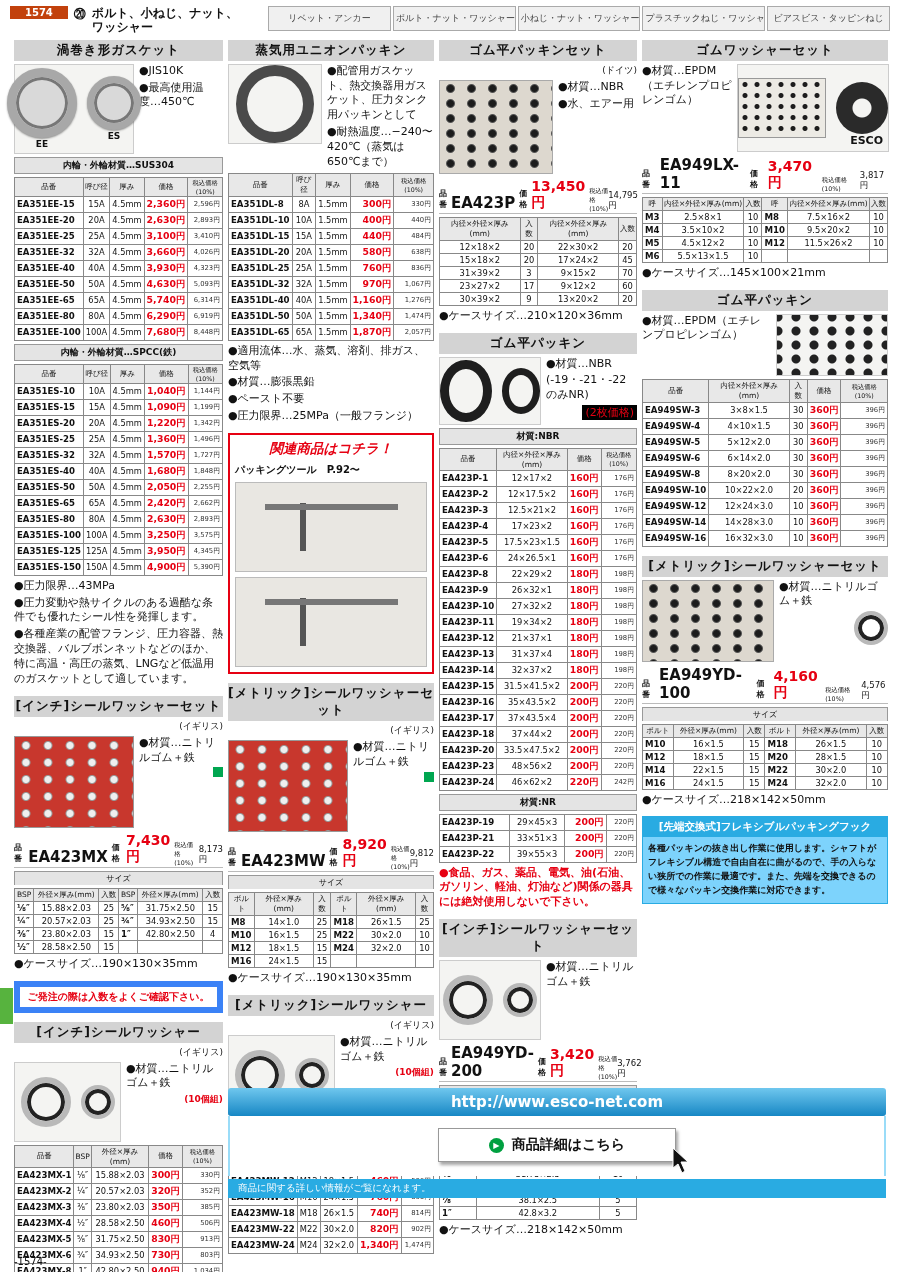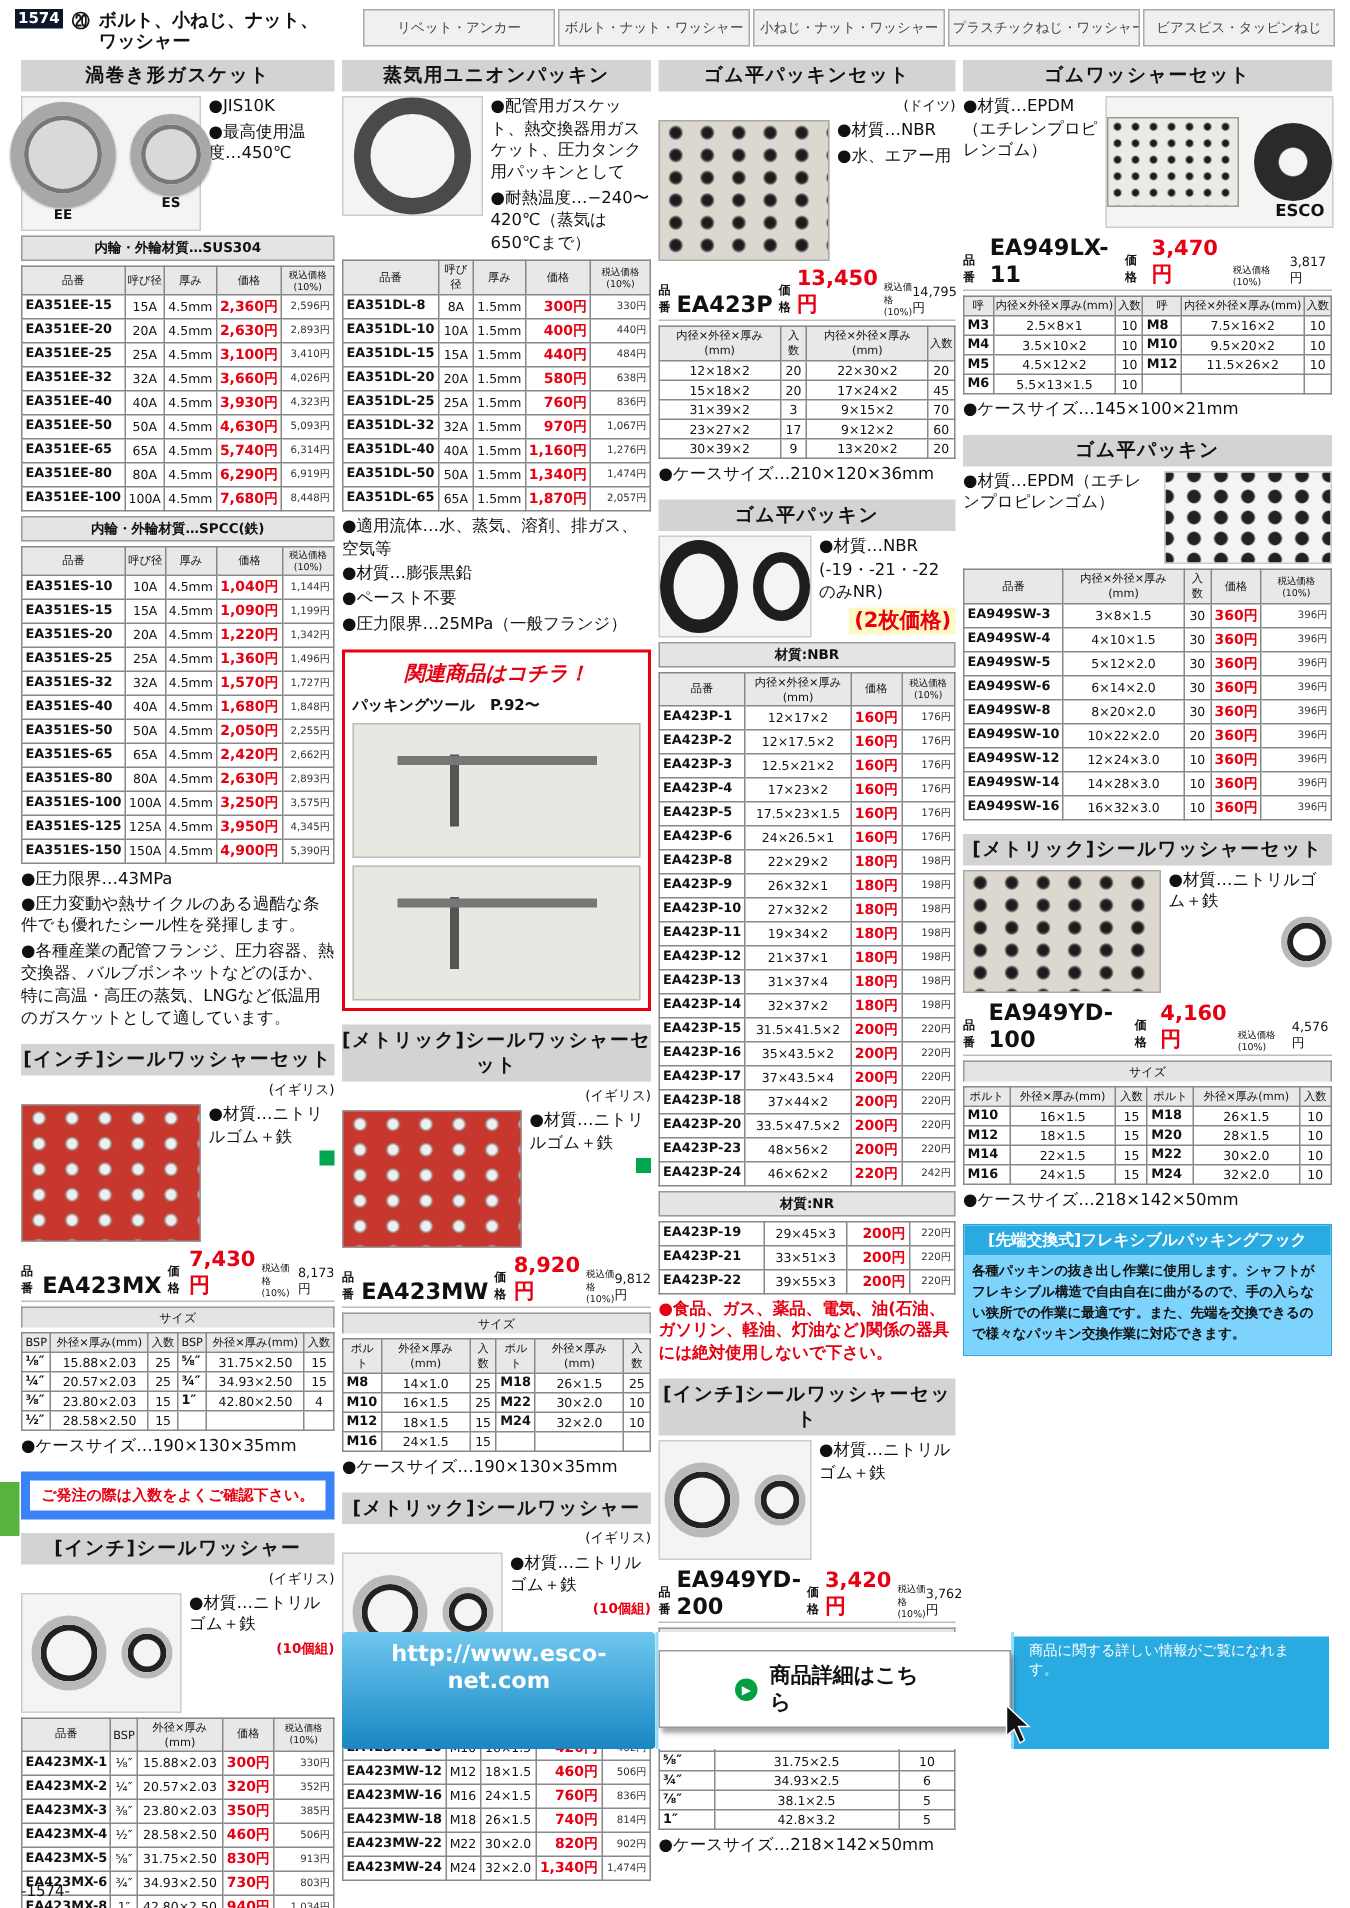--- a/index.html
+++ b/index.html
@@ -1,20 +1,20 @@
 <!DOCTYPE html>
 <html><head>
 <meta charset="utf-8">
 <style>
   html,body{margin:0;padding:0;background:#fff;}
   .page{position:relative;width:900px;height:1272px;background:#fff;overflow:hidden;
         font-family:"DejaVu Sans","Liberation Sans",sans-serif;color:#111;}
   
   .topbar{display:flex;align-items:flex-start;gap:6px;padding:6px 10px 2px 10px;}
-  .badge{background:#0f172a;color:#fff;font-weight:bold;font-size:10px;padding:1px 2px;}
+  .badge{background:#c2410c;color:#fff;font-weight:bold;font-size:10px;padding:1px 15px;}
   .circ{font-size:12px;font-weight:bold;}
   .cat-title{font-weight:bold;font-size:12px;line-height:1.2;}
   .tabs{display:flex;flex:1;gap:2px;margin-left:24px;}
   .tab{flex:1;background:#f0f0f0;border:1px solid #aaa;font-size:9px;text-align:center;
        padding:5px 2px;color:#444;white-space:nowrap;overflow:hidden;}
   
   .cols{display:grid;grid-template-columns:209px 206px 198px 246px;gap:5px;
         margin:3px 8px 16px 14px;align-items:start;}
   .col{display:flex;flex-direction:column;gap:9px;}
   .sec{display:flex;flex-direction:column;gap:3px;}
@@ -23,21 +23,21 @@
   .sub-bar{background:#e4e4e4;border:1px solid #999;font-size:9px;font-weight:bold;
            text-align:center;padding:1px 0;}
   .size-bar{background:#e4e4e4;border:1px solid #999;border-bottom:none;font-size:8px;
             text-align:center;padding:1px 0;}
   .origin{font-size:9px;text-align:right;}
   .row{display:flex;gap:5px;align-items:flex-start;}
   .notes{display:flex;flex-direction:column;gap:2px;flex:1;min-width:0;}
   .note{font-size:11px;line-height:1.35;}
   .note-red{color:#e60012;font-weight:bold;}
   .unit-note{color:#e60012;font-size:9px;font-weight:bold;text-align:right;}
-  .badge-y{background:#fef9c3;color:#e60012;font-weight:bold;font-size:14px;
+  .badge-y{background:#000000;color:#e60012;font-weight:normal;font-size:11px;
            align-self:flex-end;padding:0 3px;}
   
   table.cat{width:100%;border-collapse:collapse;font-size:8.3px;}
   .cat th{border:1px solid #888;background:#e8e8e8;font-weight:normal;font-size:7.5px;padding:1px;}
   table.tax th:last-child{font-size:6.3px;}
   .cat td{border:1px solid #888;padding:1px 2px;text-align:center;white-space:nowrap;}
   td.c-code{font-weight:bold;text-align:left;font-size:8.6px;}
   td.c-price{color:#e60012;font-weight:bold;text-align:right;font-size:9.3px;}
   td.c-tax{font-size:6.8px;text-align:right;color:#333;}
   
@@ -90,21 +90,21 @@
   .rel-item{font-size:10px;font-weight:bold;}
   .tool{height:88px;background:#e9e7e2;border:1px solid #bbb;
         background-image:linear-gradient(#777,#777),linear-gradient(#555,#555);
         background-size:70% 6px,6px 55%;background-position:center 26%,35% center;
         background-repeat:no-repeat;}
   .bluebox{border:1px solid #29abe2;display:flex;flex-direction:column;}
   .bluebox-h{background:#29abe2;color:#fff;font-weight:bold;font-size:10.5px;
              padding:3px 2px;text-align:center;}
   .bluebox-b{background:#7dd3fc;font-size:9px;padding:5px;line-height:1.55;font-weight:bold;}
   
-  .bannerbox{position:absolute;left:228px;width:658px;top:1088px;display:flex;flex-direction:row;}
+  .bannerbox{position:absolute;left:228px;width:658px;top:1088px;display:flex;flex-direction:column;}
   .urlbar{background:linear-gradient(#6fc7ee,#1787c4);color:#fff;font-weight:bold;font-size:15px;
           text-align:center;padding:5px 0;border-radius:3px;}
   .detailwrap{border-left:2px solid #9adcf8;border-right:2px solid #9adcf8;background:#fff;
               display:flex;justify-content:center;padding:12px 0 14px;}
   .detailbtn{position:relative;border:1px solid #999;box-shadow:2px 3px 3px rgba(0,0,0,.35);
              padding:7px 50px;font-size:14px;font-weight:bold;display:flex;align-items:center;gap:8px;
              background:#fff;cursor:pointer;}
   .play{width:15px;height:15px;border-radius:50%;background:#00a040;color:#fff;font-size:8px;
         display:flex;align-items:center;justify-content:center;flex:0 0 auto;}
   .cursor{position:absolute;right:-16px;bottom:-16px;}

